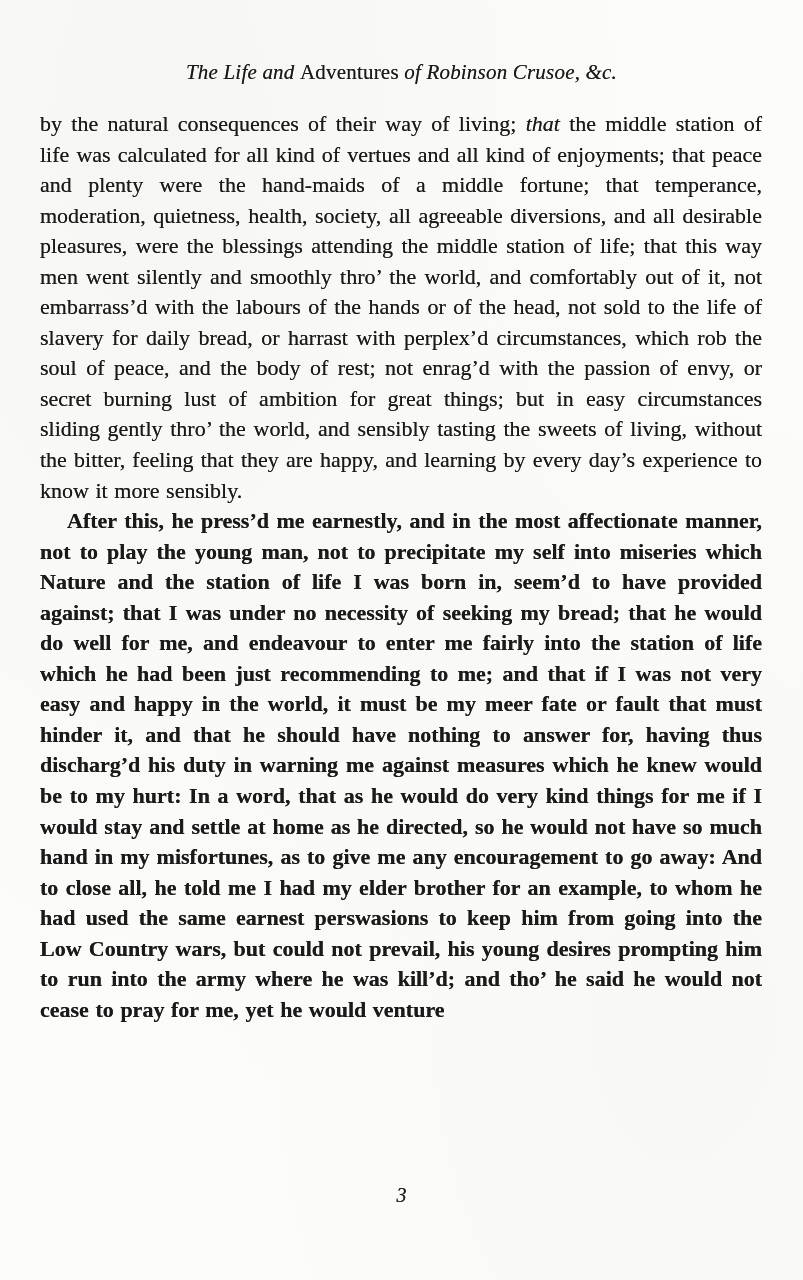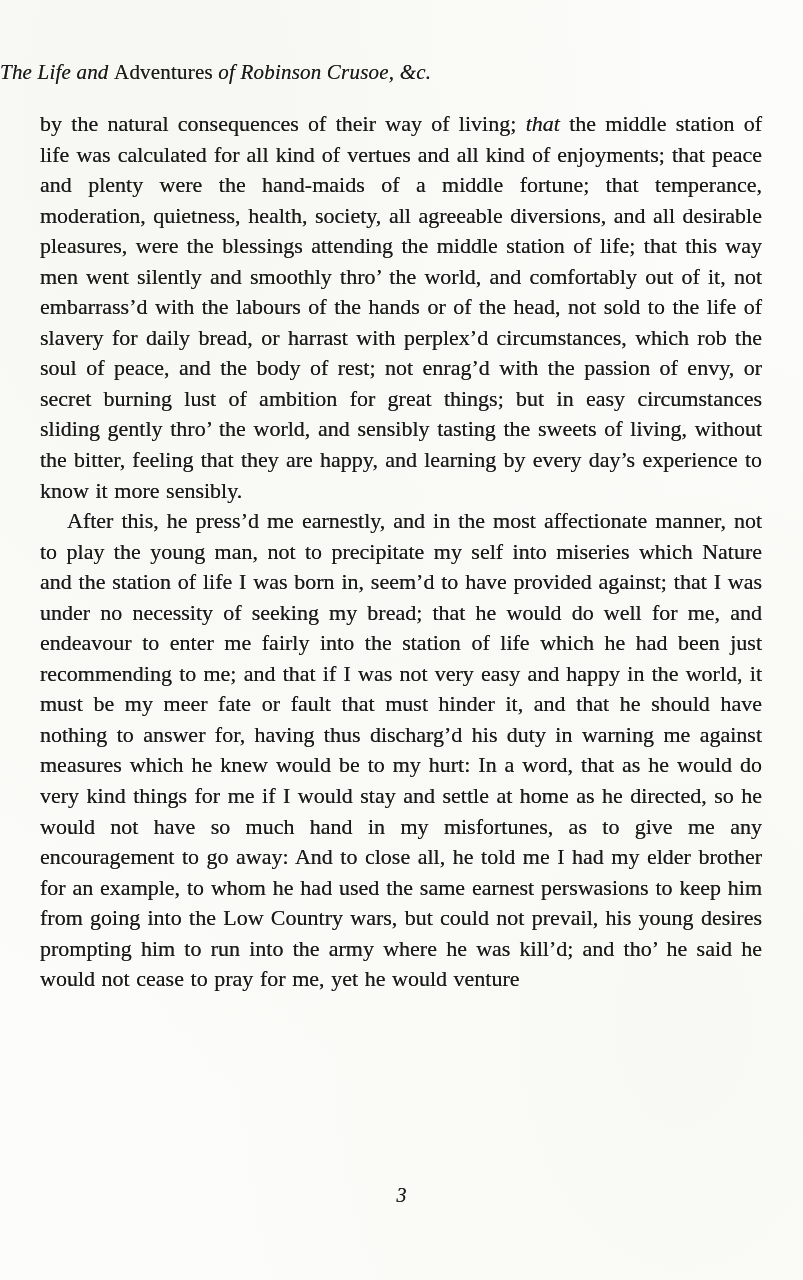--- a/index.html
+++ b/index.html
@@ -24,20 +24,21 @@
     background:
       radial-gradient(ellipse at 20% 10%, rgba(235,235,230,0.35), transparent 60%),
       radial-gradient(ellipse at 85% 80%, rgba(238,238,233,0.3), transparent 55%);
     pointer-events: none;
   }
   .running-header {
     position: absolute;
     top: 60px;
     left: 0;
     right: 0;
+    text-align: center;
     font-size: 21px;
     letter-spacing: 0.2px;
     text-shadow: 0 0 0.4px rgba(25,25,25,0.7);
     white-space: nowrap;
   }
   .running-header em { font-style: italic; }
   .page-body {
     position: absolute;
     top: 109px;
     left: 40px;
@@ -46,21 +47,21 @@
     font-size: 22px;
     line-height: 30.55px;
     word-spacing: 0.05em;
     text-shadow: 0 0 0.45px rgba(20,20,20,0.75);
   }
   .para {
     margin: 0;
     padding: 0;
   }
   .para em { }
-  .para.indent { text-indent: 27px; }
+  .para.indent { text-indent: 27px; font-weight: bold; }
   .page-number {
     position: absolute;
     top: 1184px;
     left: 0;
     right: 0;
     text-align: center;
     font-style: italic;
     font-size: 20px;
     text-shadow: 0 0 0.4px rgba(25,25,25,0.7);
   }

